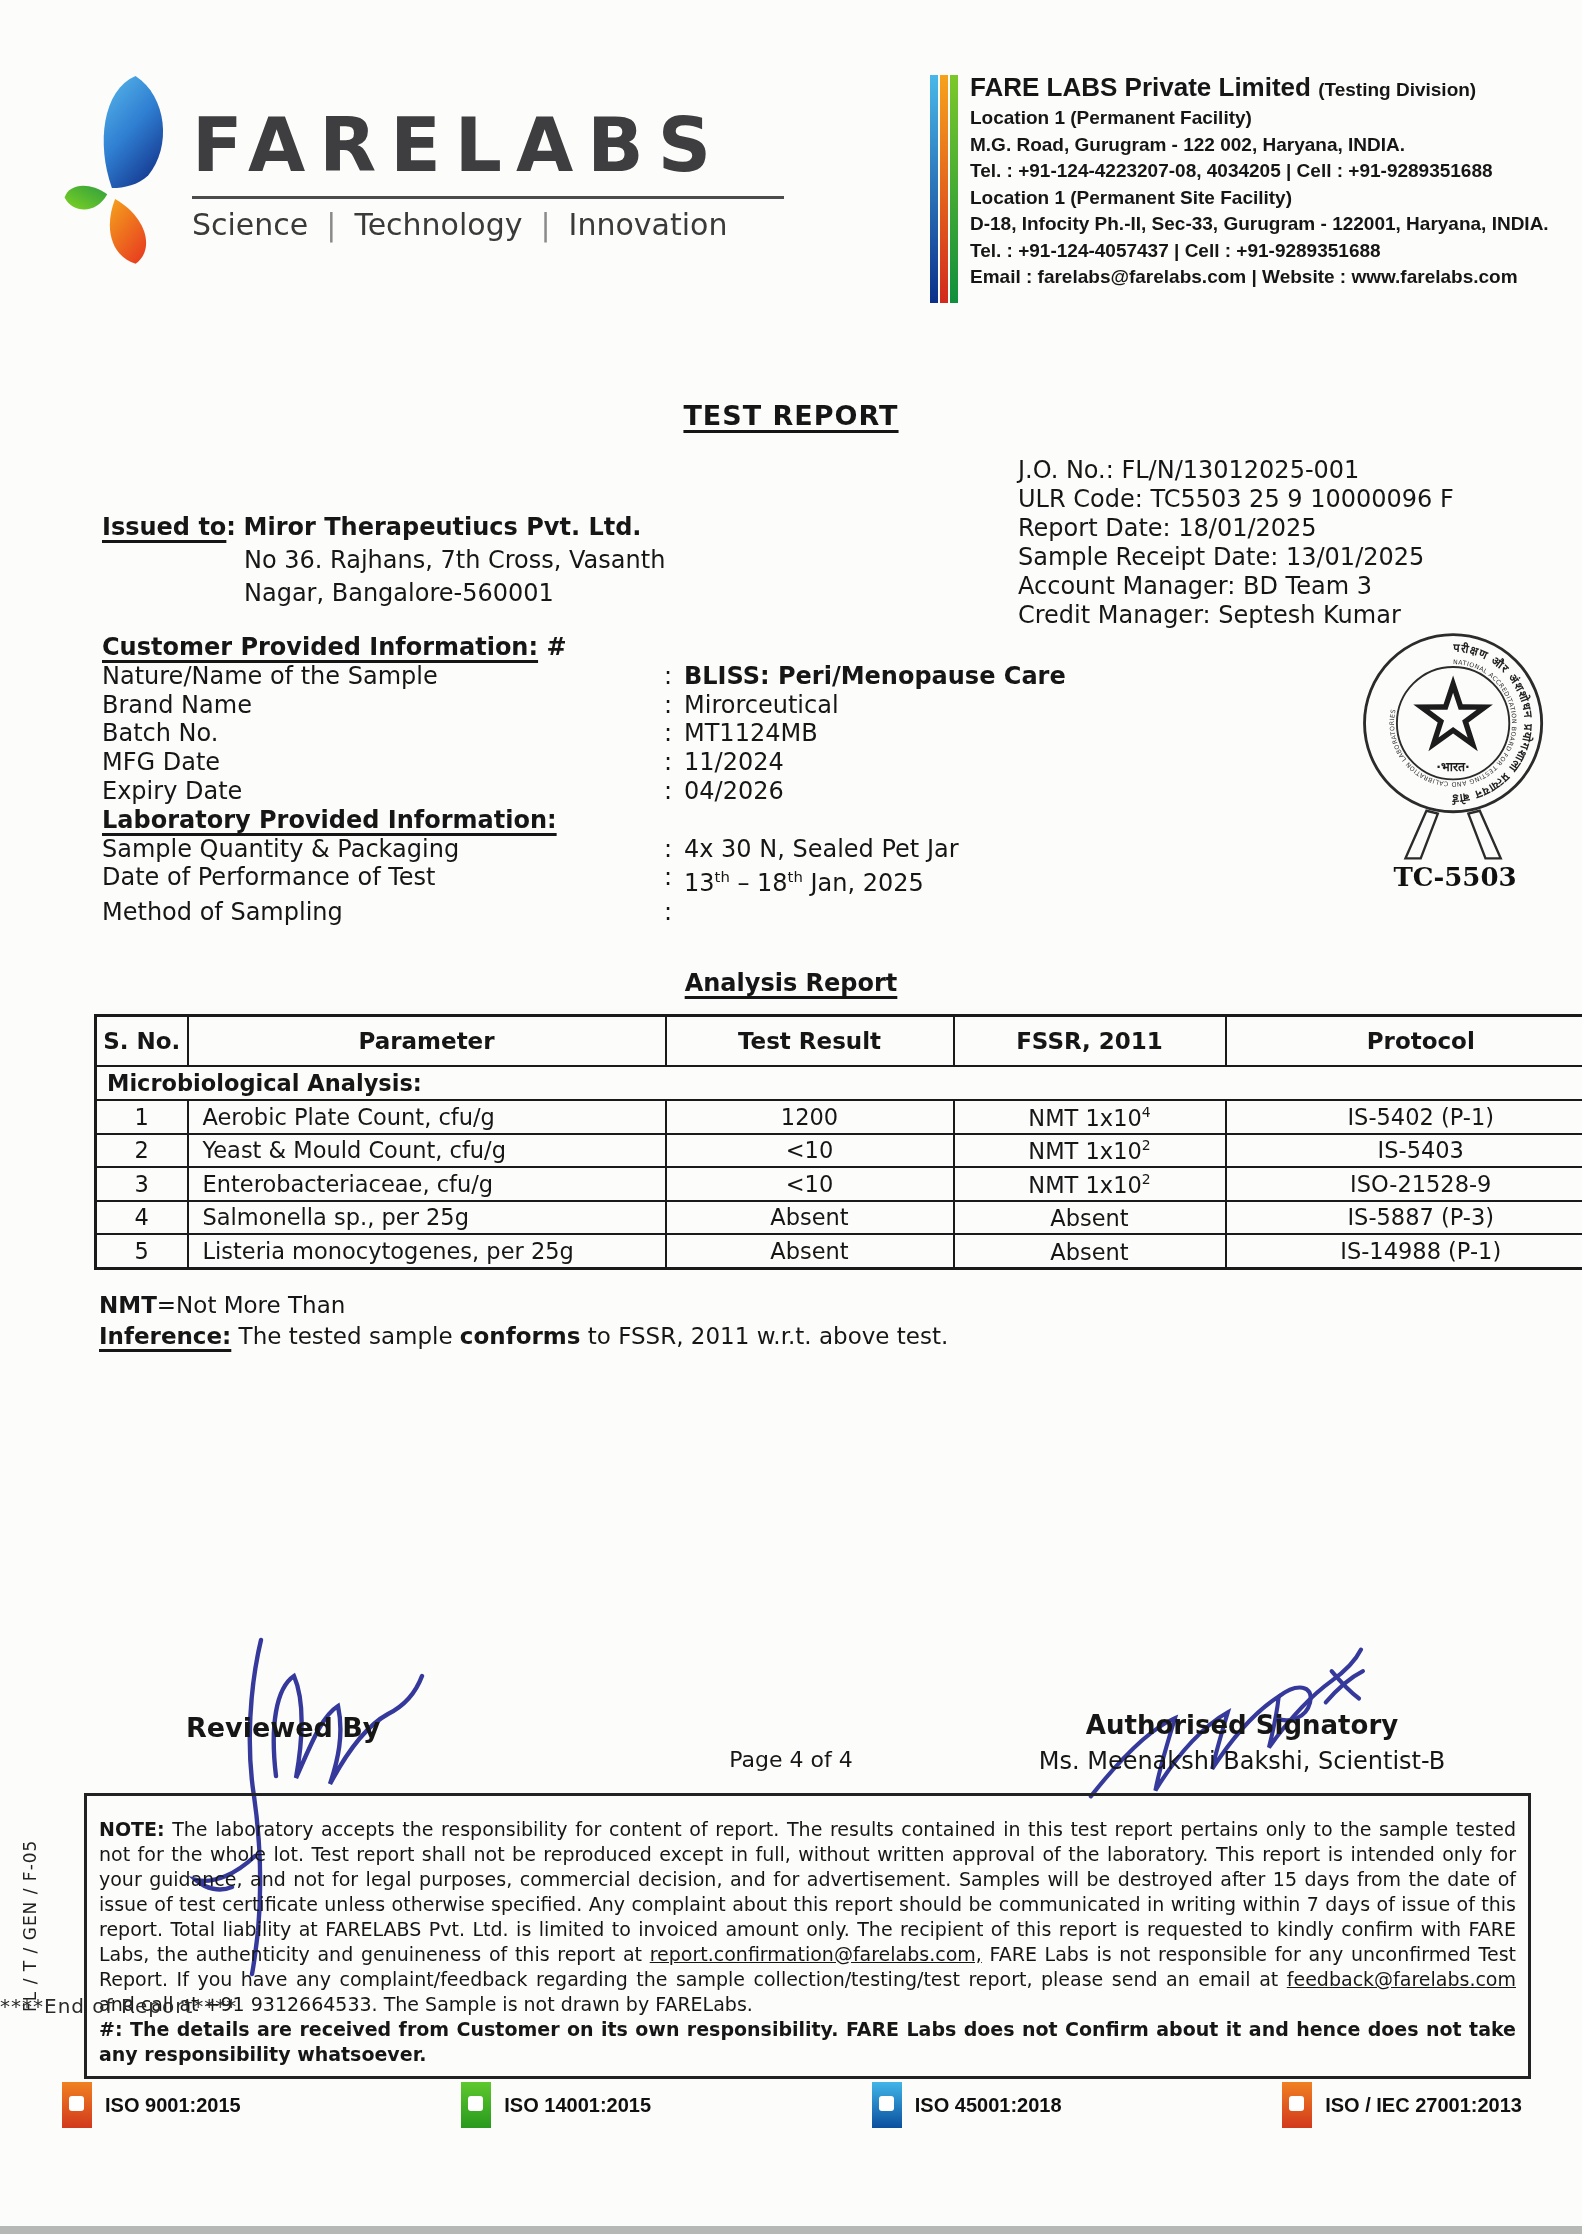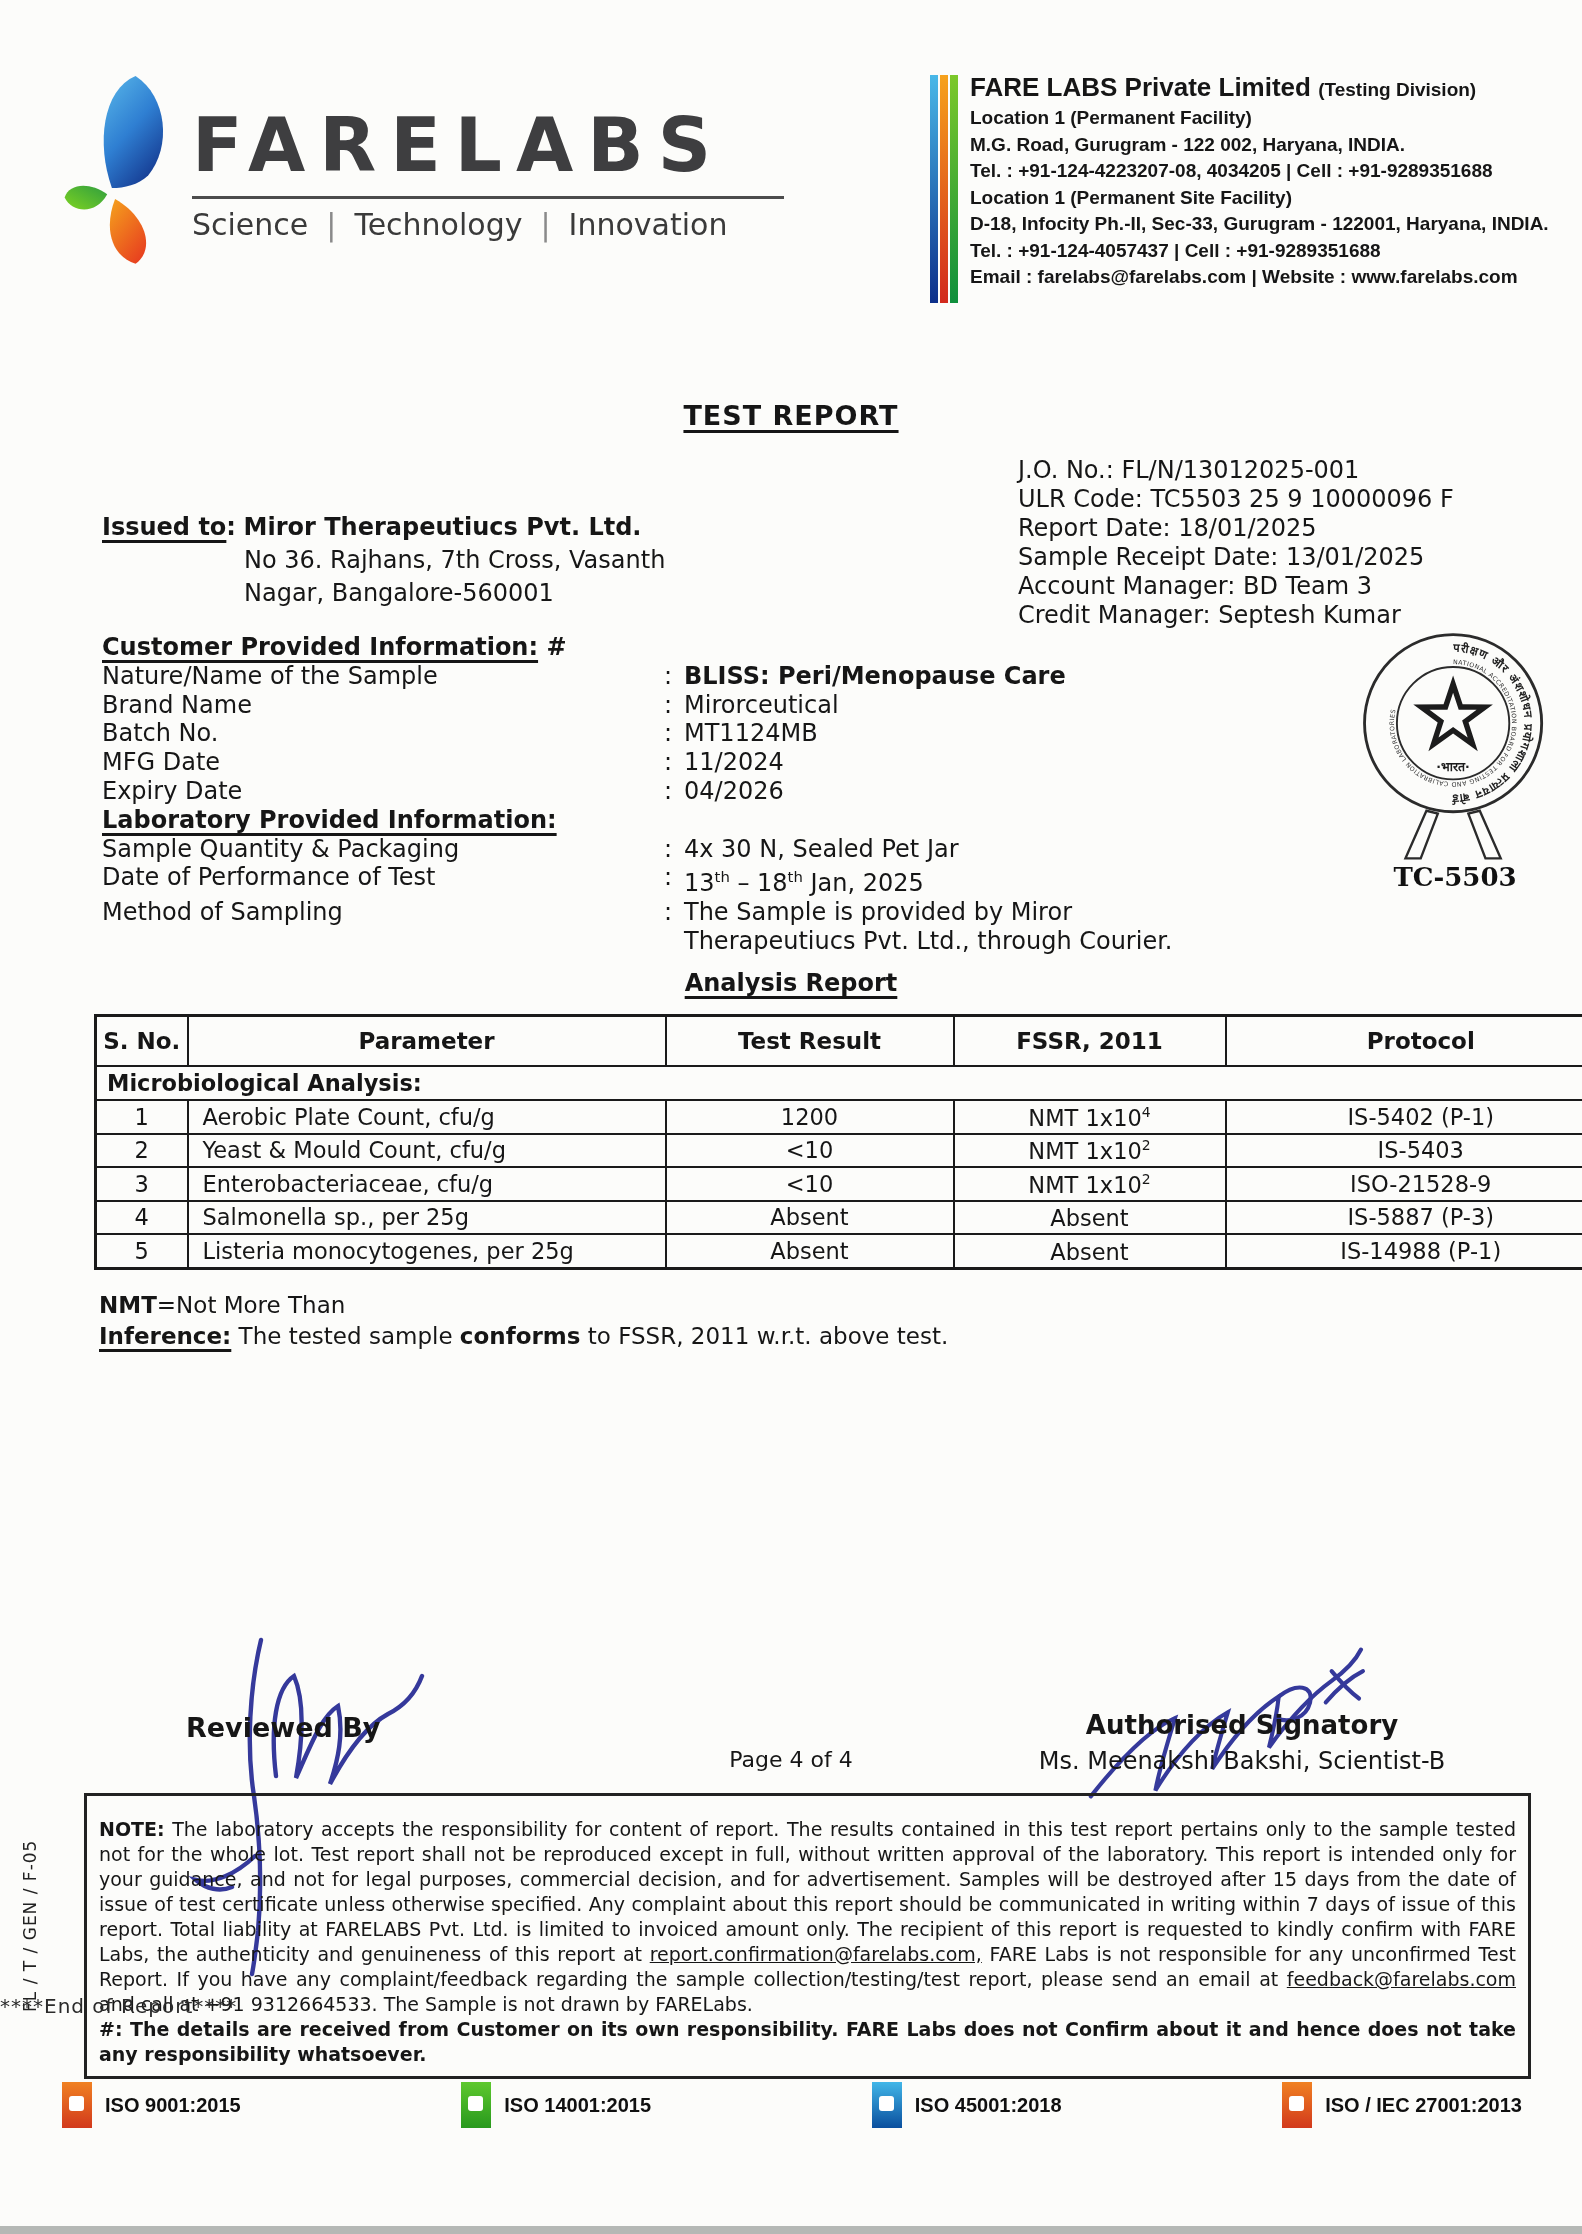--- a/index.html
+++ b/index.html
@@ -199,21 +199,20 @@
         <span class="info-value">4x 30 N, Sealed Pet Jar</span>
     </div>
     <div class="info-row">
       <span class="info-label">Date of Performance of Test</span>
         <span class="info-colon">:</span>
         <span class="info-value"><span>13</span><sup>th</sup><span> – 18</span><sup>th</sup><span> Jan, 2025</span></span>
     </div>
     <div class="info-row">
       <span class="info-label">Method of Sampling</span>
         <span class="info-colon">:</span>
-        <span class="info-value">The Sample is provided by Miror Therapeutiucs Pvt. Ltd., through Courier.</span>
     </div>
   </div>
 
   <div class="seal-wrap">
     <svg viewBox="0 0 220 252" width="210" height="240">
       <defs>
         <path id="ringO" d="M108 27 a75 75 0 1 1 -0.01 0"></path>
         <path id="ringI" d="M108 40 a62 62 0 1 1 -0.01 0"></path>
       </defs>
       <circle cx="108" cy="102" r="93" fill="none" stroke="#2b2b2b" stroke-width="3"></circle>

